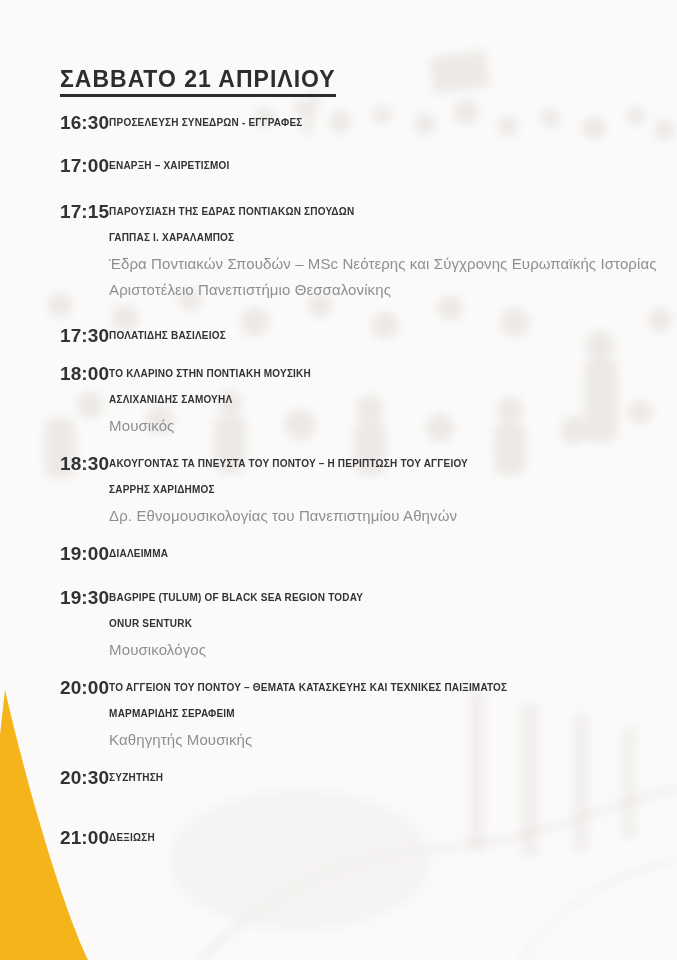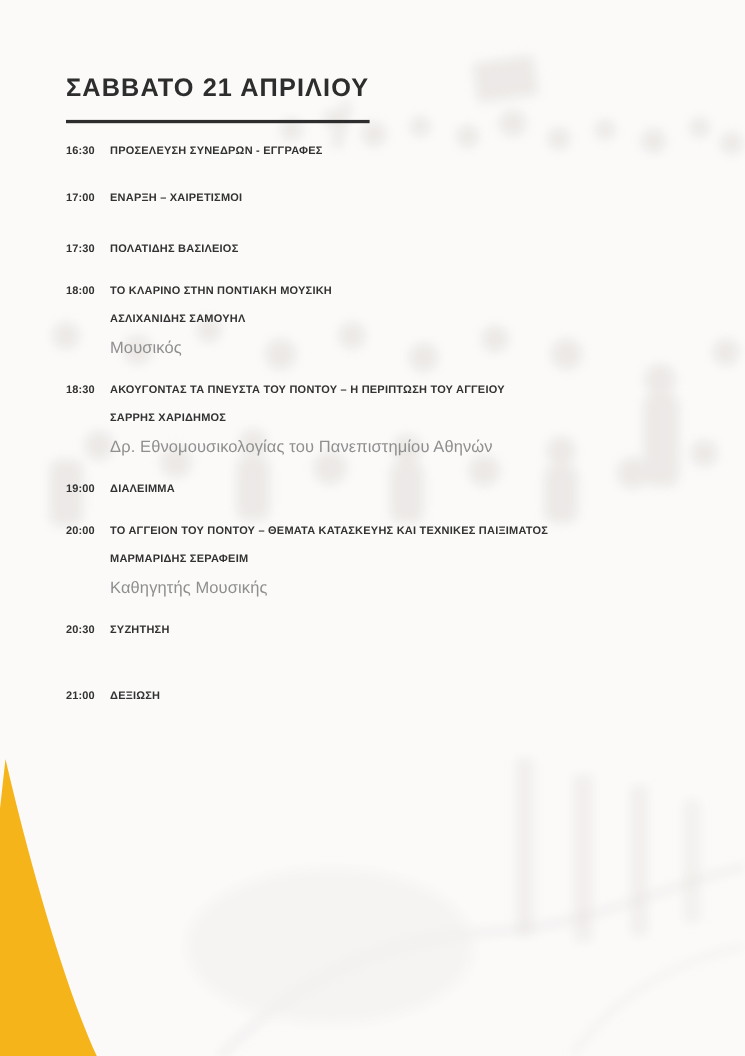--- a/index.html
+++ b/index.html
@@ -9,25 +9,25 @@
     background:#fbfaf9;
     overflow:hidden;
     font-family:"Liberation Sans", sans-serif;
   }
   .bg{position:absolute;left:0;top:0;width:677px;height:960px;z-index:0;}
   .content{position:relative;z-index:2;padding:66px 8px 0 60px;}
   .title{
     display:inline-block;
     font-size:23px;font-weight:bold;letter-spacing:1px;
     color:#2d2d2d;line-height:1.15;
-    padding-bottom:17px;border-bottom:3px solid #2d2d2d;
+    padding-bottom:2px;border-bottom:3px solid #2d2d2d;
   }
   .row{display:flex;align-items:flex-start;}
   .time{
-    flex:0 0 40px;font-weight:bold;font-size:10px;color:#323232;
+    flex:0 0 40px;font-weight:bold;font-size:19px;color:#323232;
     line-height:26px;letter-spacing:0.1px;white-space:nowrap;
   }
   .rbody{flex:1 1 auto;min-width:0;}
   .etitle,.espeaker{
     font-weight:bold;font-size:10px;color:#323232;
     line-height:26px;letter-spacing:0.2px;white-space:nowrap;
   }
   .edesc{
     font-size:15px;color:#8f8f8f;line-height:26px;
     letter-spacing:0.1px;white-space:nowrap;
@@ -114,20 +114,29 @@
           </div>
       </div>
 
       <div class="row mt17">
         <div class="time">17:00</div>
         <div class="rbody">
             <div class="etitle">ΕΝΑΡΞΗ – ΧΑΙΡΕΤΙΣΜΟΙ</div>
           </div>
       </div>
 
+      <div class="row mt20">
+        <div class="time">17:15</div>
+        <div class="rbody">
+          <div class="etitle">ΠΑΡΟΥΣΙΑΣΗ ΤΗΣ ΕΔΡΑΣ ΠΟΝΤΙΑΚΩΝ ΣΠΟΥΔΩΝ</div>
+          <div class="espeaker">ΓΑΠΠΑΣ Ι. ΧΑΡΑΛΑΜΠΟΣ</div>
+          <div class="edesc">Έδρα Ποντιακών Σπουδών – MSc Νεότερης και Σύγχρονης Ευρωπαϊκής Ιστορίας</div>
+          <div class="edesc">Αριστοτέλειο Πανεπιστήμιο Θεσσαλονίκης</div>
+        </div>
+      </div>
 
       <div class="row mt8">
         <div class="time">17:30</div>
         <div class="rbody">
           <div class="espeaker">ΠΟΛΑΤΙΔΗΣ ΒΑΣΙΛΕΙΟΣ</div>
         </div>
       </div>
 
       <div class="row mt12">
         <div class="time">18:00</div>
@@ -147,20 +156,28 @@
         </div>
       </div>
 
       <div class="row mt12">
         <div class="time">19:00</div>
         <div class="rbody">
             <div class="etitle">ΔΙΑΛΕΙΜΜΑ</div>
           </div>
       </div>
 
+      <div class="row mt18">
+        <div class="time">19:30</div>
+        <div class="rbody">
+          <div class="etitle">BAGPIPE (TULUM) OF BLACK SEA REGION TODAY</div>
+          <div class="espeaker">ONUR SENTURK</div>
+          <div class="edesc">Μουσικολόγος</div>
+        </div>
+      </div>
 
       <div class="row mt12">
         <div class="time">20:00</div>
         <div class="rbody">
           <div class="etitle">ΤΟ ΑΓΓΕΙΟΝ ΤΟΥ ΠΟΝΤΟΥ – ΘΕΜΑΤΑ ΚΑΤΑΣΚΕΥΗΣ ΚΑΙ ΤΕΧΝΙΚΕΣ ΠΑΙΞΙΜΑΤΟΣ</div>
           <div class="espeaker">ΜΑΡΜΑΡΙΔΗΣ ΣΕΡΑΦΕΙΜ</div>
           <div class="edesc">Καθηγητής Μουσικής</div>
         </div>
       </div>
 

